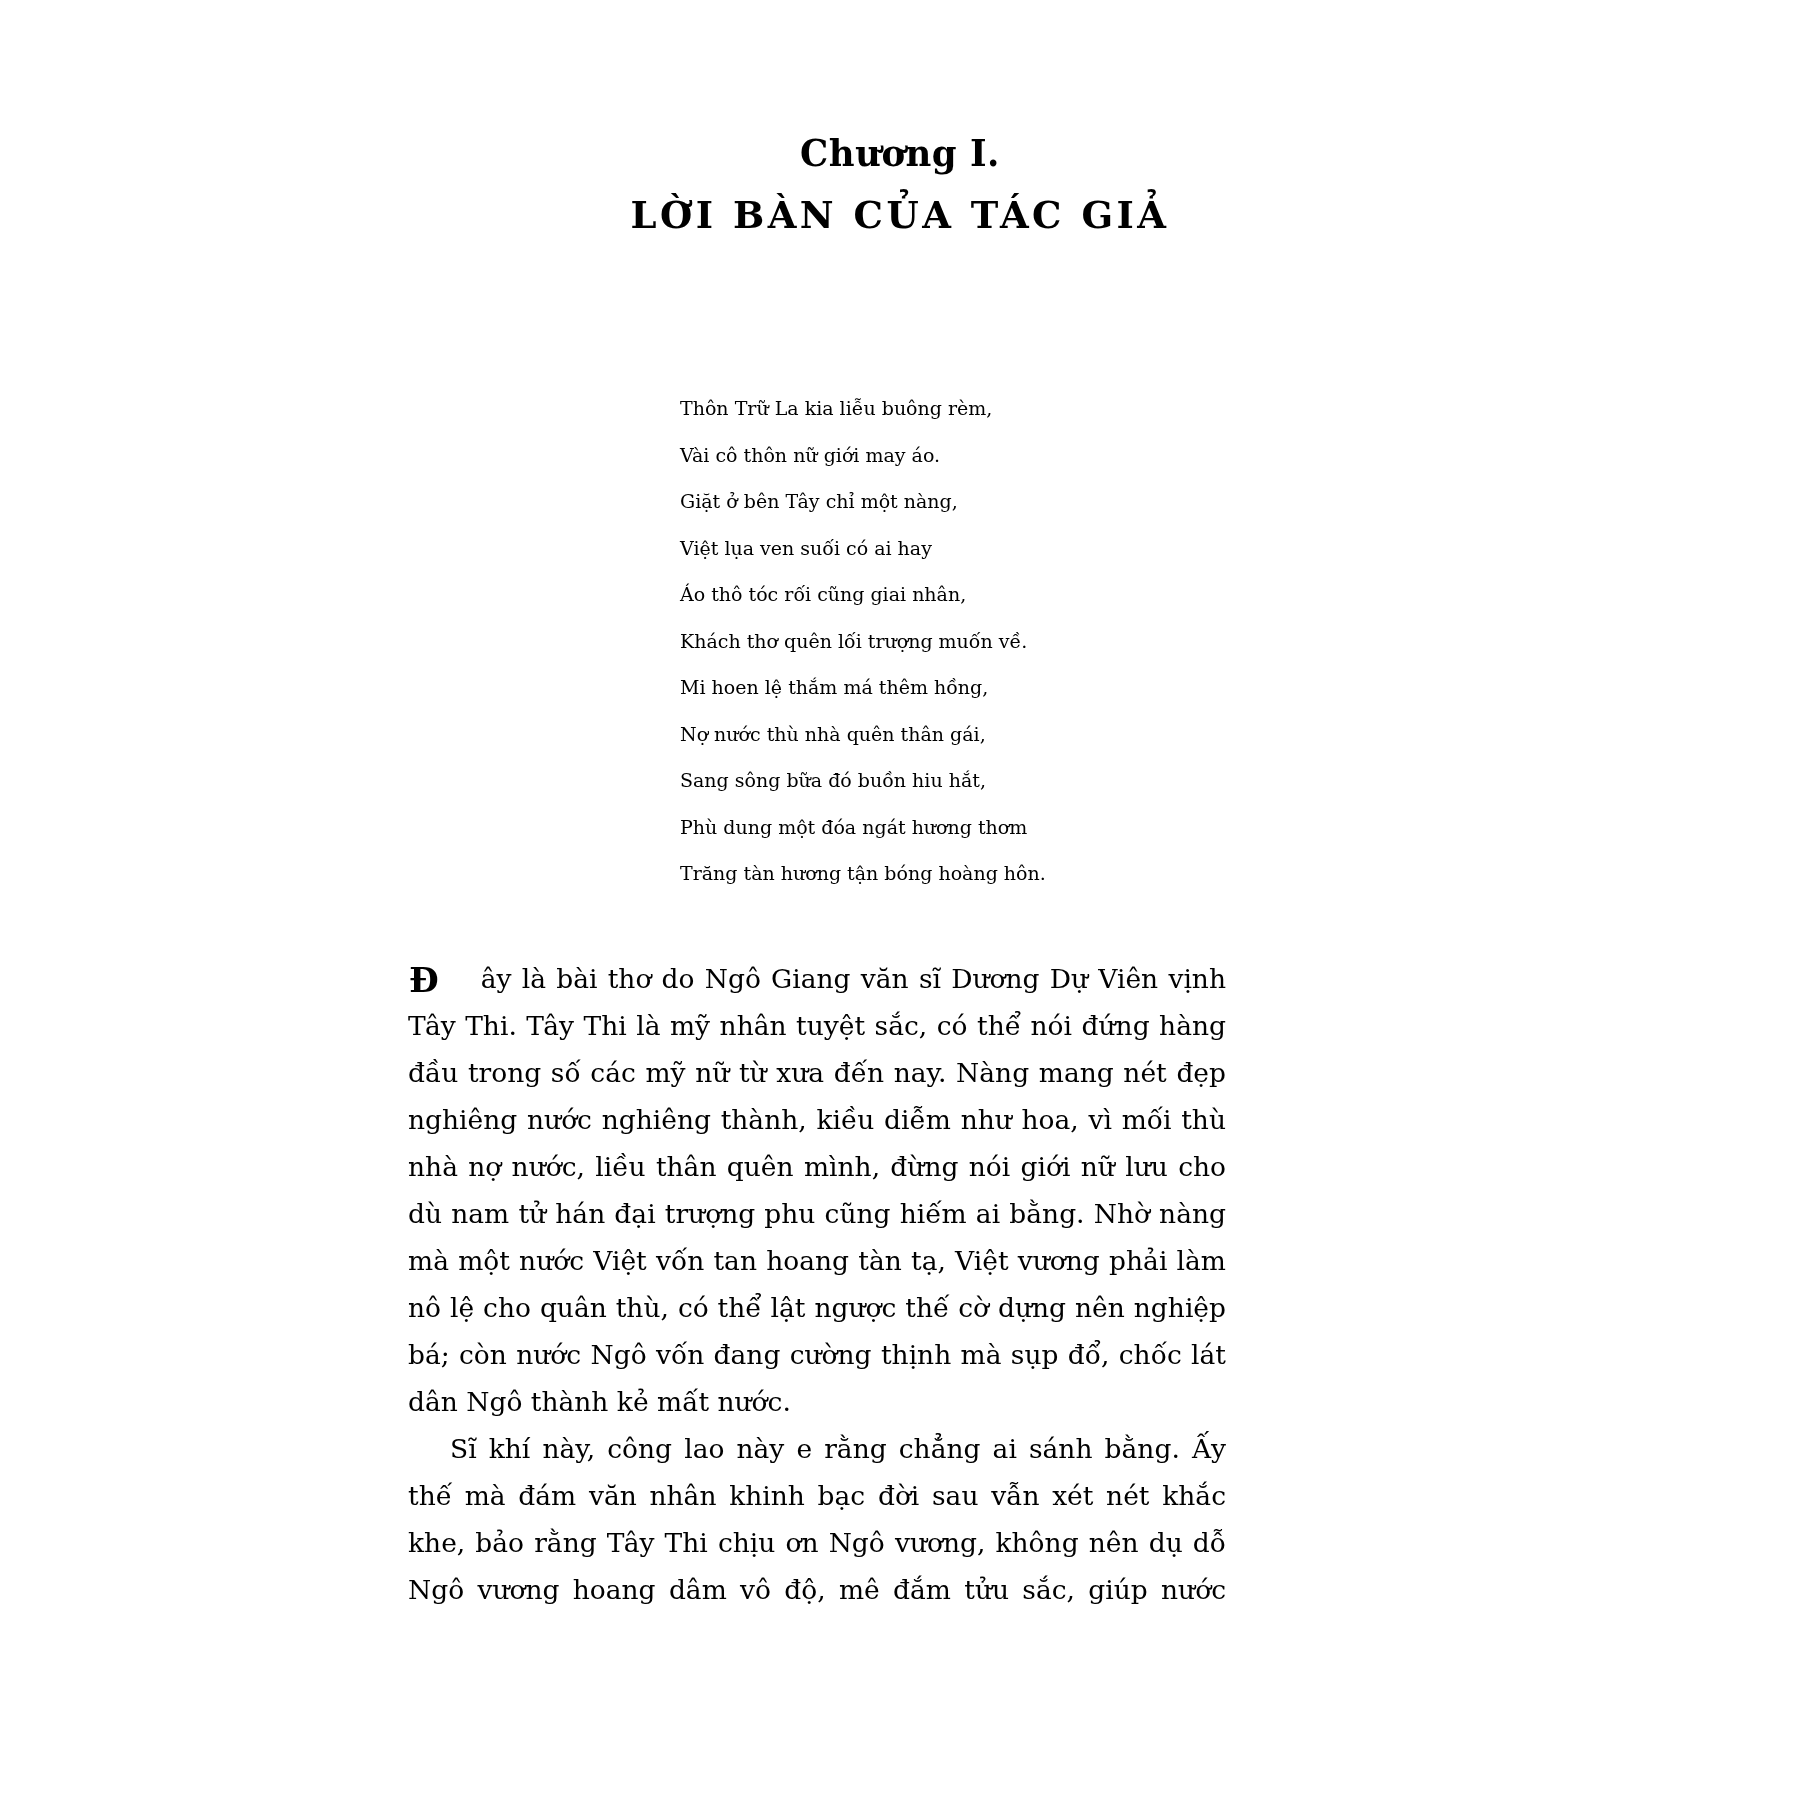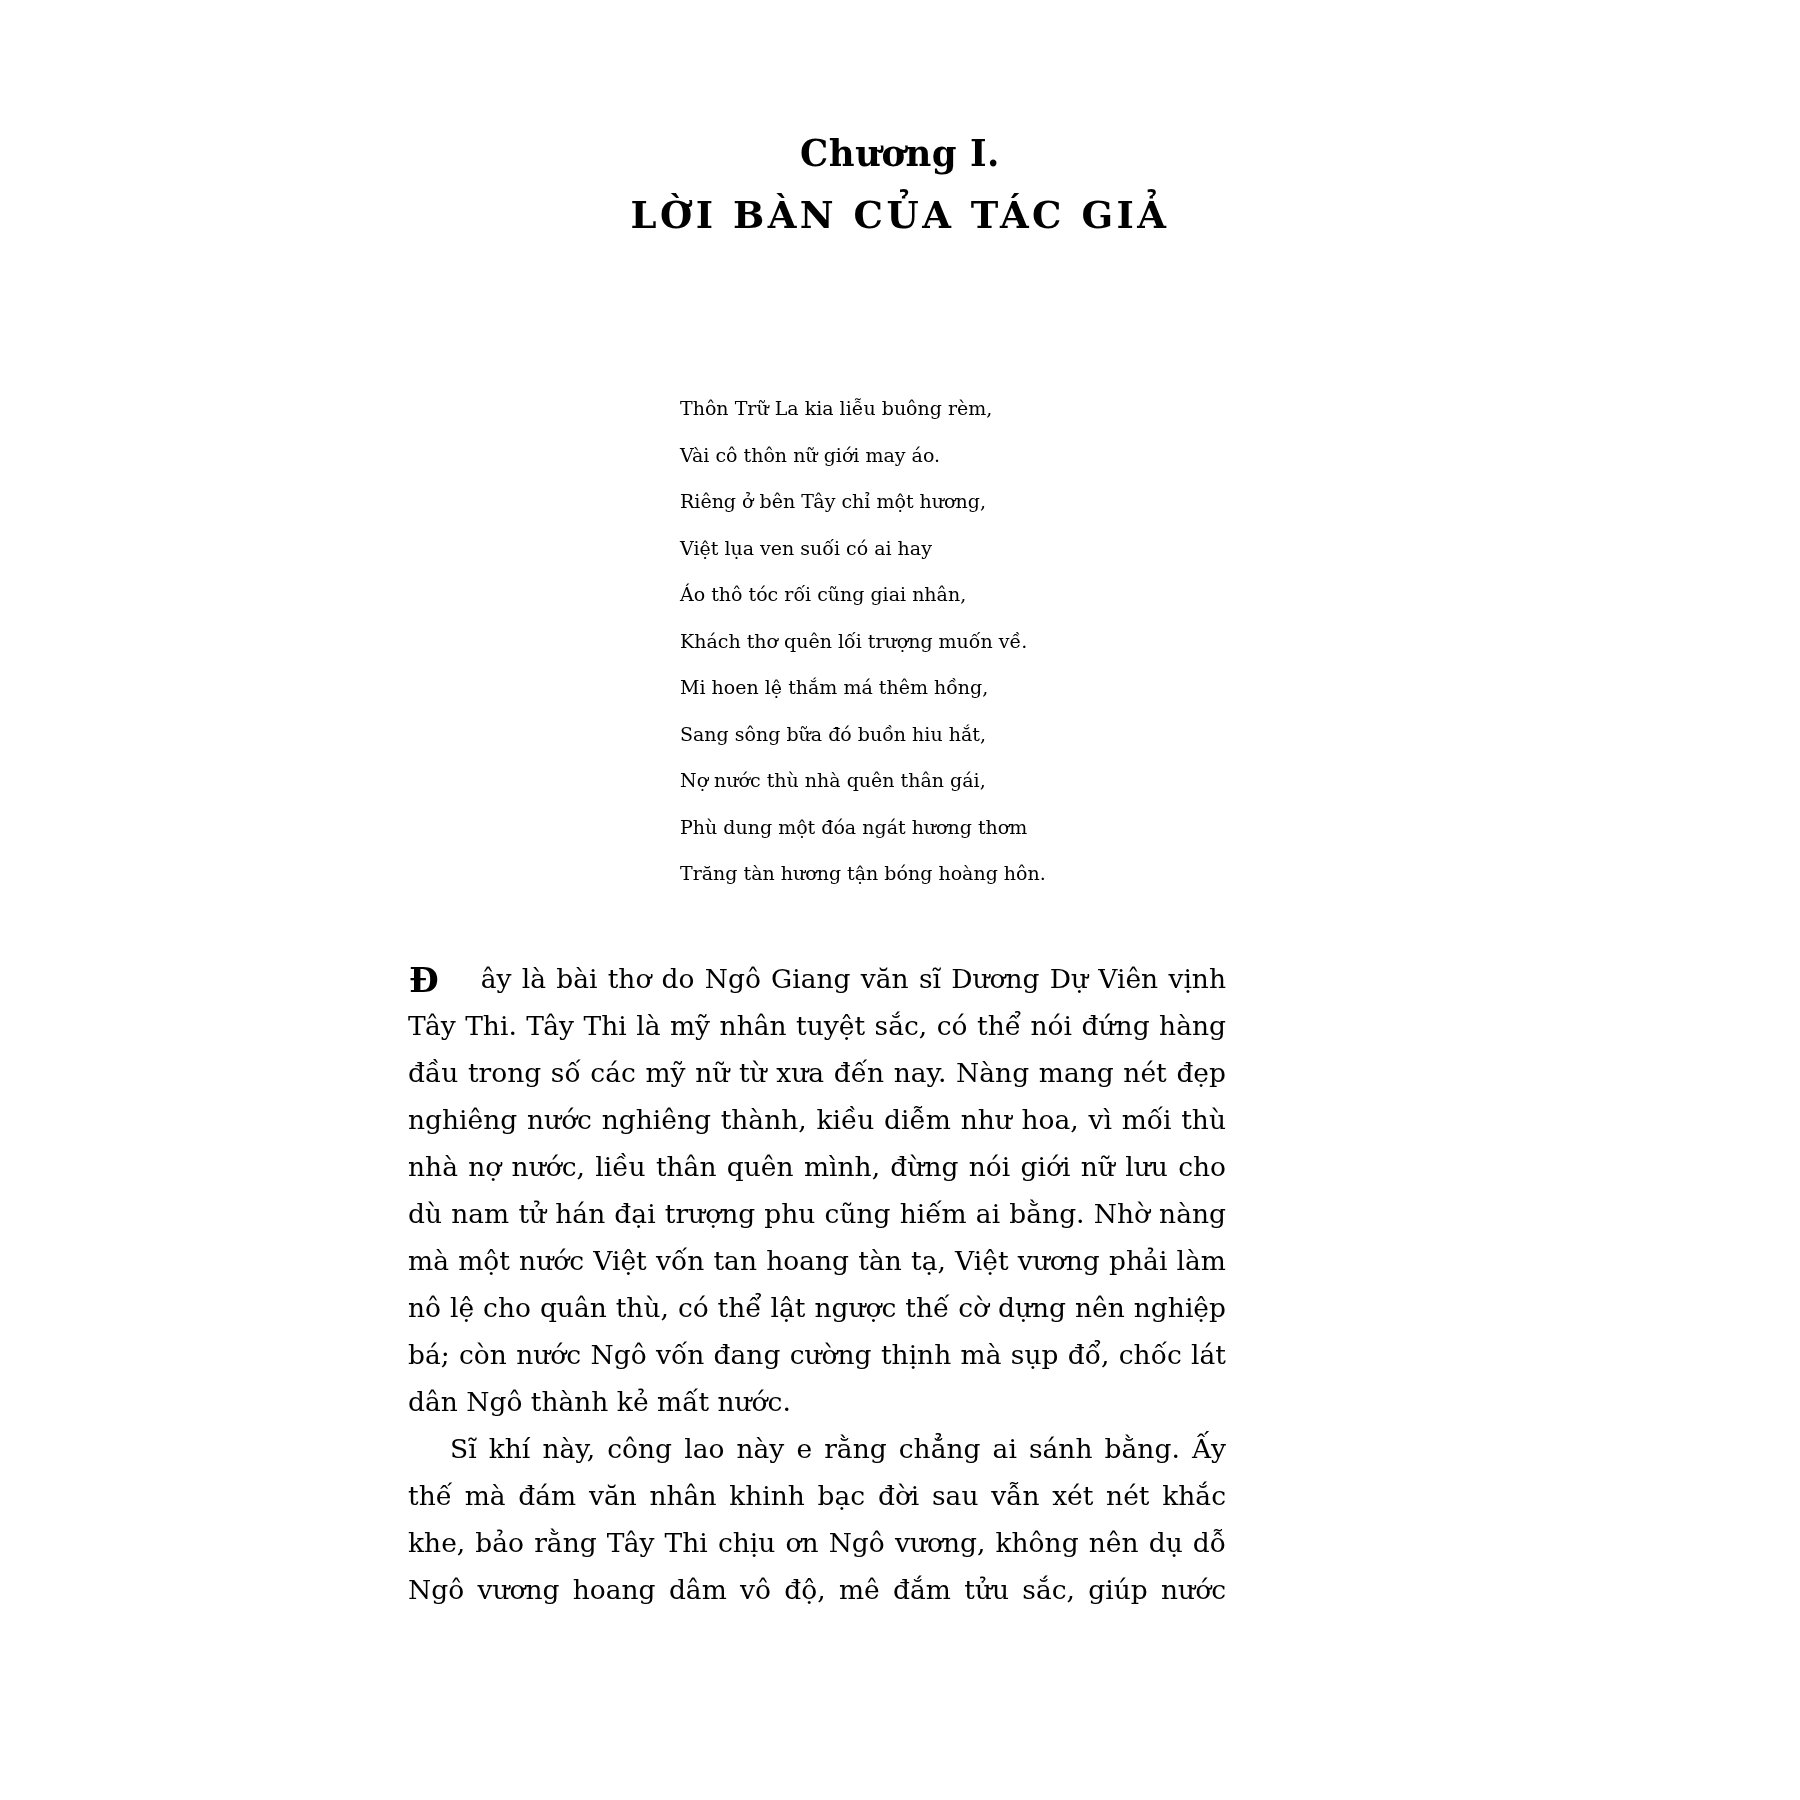--- a/index.html
+++ b/index.html
@@ -106,27 +106,27 @@
 <div class="page">
 
   <div class="chapter-head">
     <div class="chapter-number">Chương I.</div>
     <div class="chapter-title">LỜI BÀN CỦA TÁC GIẢ</div>
   </div>
 
   <div class="poem">
     <div class="poem-line">Thôn Trữ La kia liễu buông rèm,</div>
     <div class="poem-line">Vài cô thôn nữ giới may áo.</div>
-    <div class="poem-line">Riêng ở bên Tây chỉ một hương,</div>
+    <div class="poem-line">Giặt ở bên Tây chỉ một nàng,</div>
     <div class="poem-line">Việt lụa ven suối có ai hay</div>
     <div class="poem-line">Áo thô tóc rối cũng giai nhân,</div>
     <div class="poem-line">Khách thơ quên lối trượng muốn về.</div>
     <div class="poem-line">Mi hoen lệ thắm má thêm hồng,</div>
+    <div class="poem-line">Nợ nước thù nhà quên thân gái,</div>
     <div class="poem-line">Sang sông bữa đó buồn hiu hắt,</div>
-    <div class="poem-line">Nợ nước thù nhà quên thân gái,</div>
     <div class="poem-line">Phù dung một đóa ngát hương thơm</div>
     <div class="poem-line">Trăng tàn hương tận bóng hoàng hôn.</div>
   </div>
 
   <div class="body-text">
     <p class="para first"><span class="dropcap-indent"></span><span class="dropcap">Đ</span><span>ây là bài thơ do Ngô Giang văn sĩ Dương Dự Viên vịnh Tây Thi. Tây Thi là mỹ nhân tuyệt sắc, có thể nói đứng hàng đầu trong số các mỹ nữ từ xưa đến nay. Nàng mang nét đẹp nghiêng nước nghiêng thành, kiều diễm như hoa, vì mối thù nhà nợ nước, liều thân quên mình, đừng nói giới nữ lưu cho dù nam tử hán đại trượng phu cũng hiếm ai bằng. Nhờ nàng mà một nước Việt vốn tan hoang tàn tạ, Việt vương phải làm nô lệ cho quân thù, có thể lật ngược thế cờ dựng nên nghiệp bá; còn nước Ngô vốn đang cường thịnh mà sụp đổ, chốc lát dân Ngô thành kẻ mất nước.</span></p>
     <p class="para">Sĩ khí này, công lao này e rằng chẳng ai sánh bằng. Ấy thế mà đám văn nhân khinh bạc đời sau vẫn xét nét khắc khe, bảo rằng Tây Thi chịu ơn Ngô vương, không nên dụ dỗ Ngô vương hoang dâm vô độ, mê đắm tửu sắc, giúp nước Việt có cơ hội tấn công nước Ngô, khiến Ngô vương Phù Sai phải tự sát. Lẽ ra sau khi nước Ngô mất, nếu là người có tình nghĩa, có</p>
   </div>
 
 </div>

